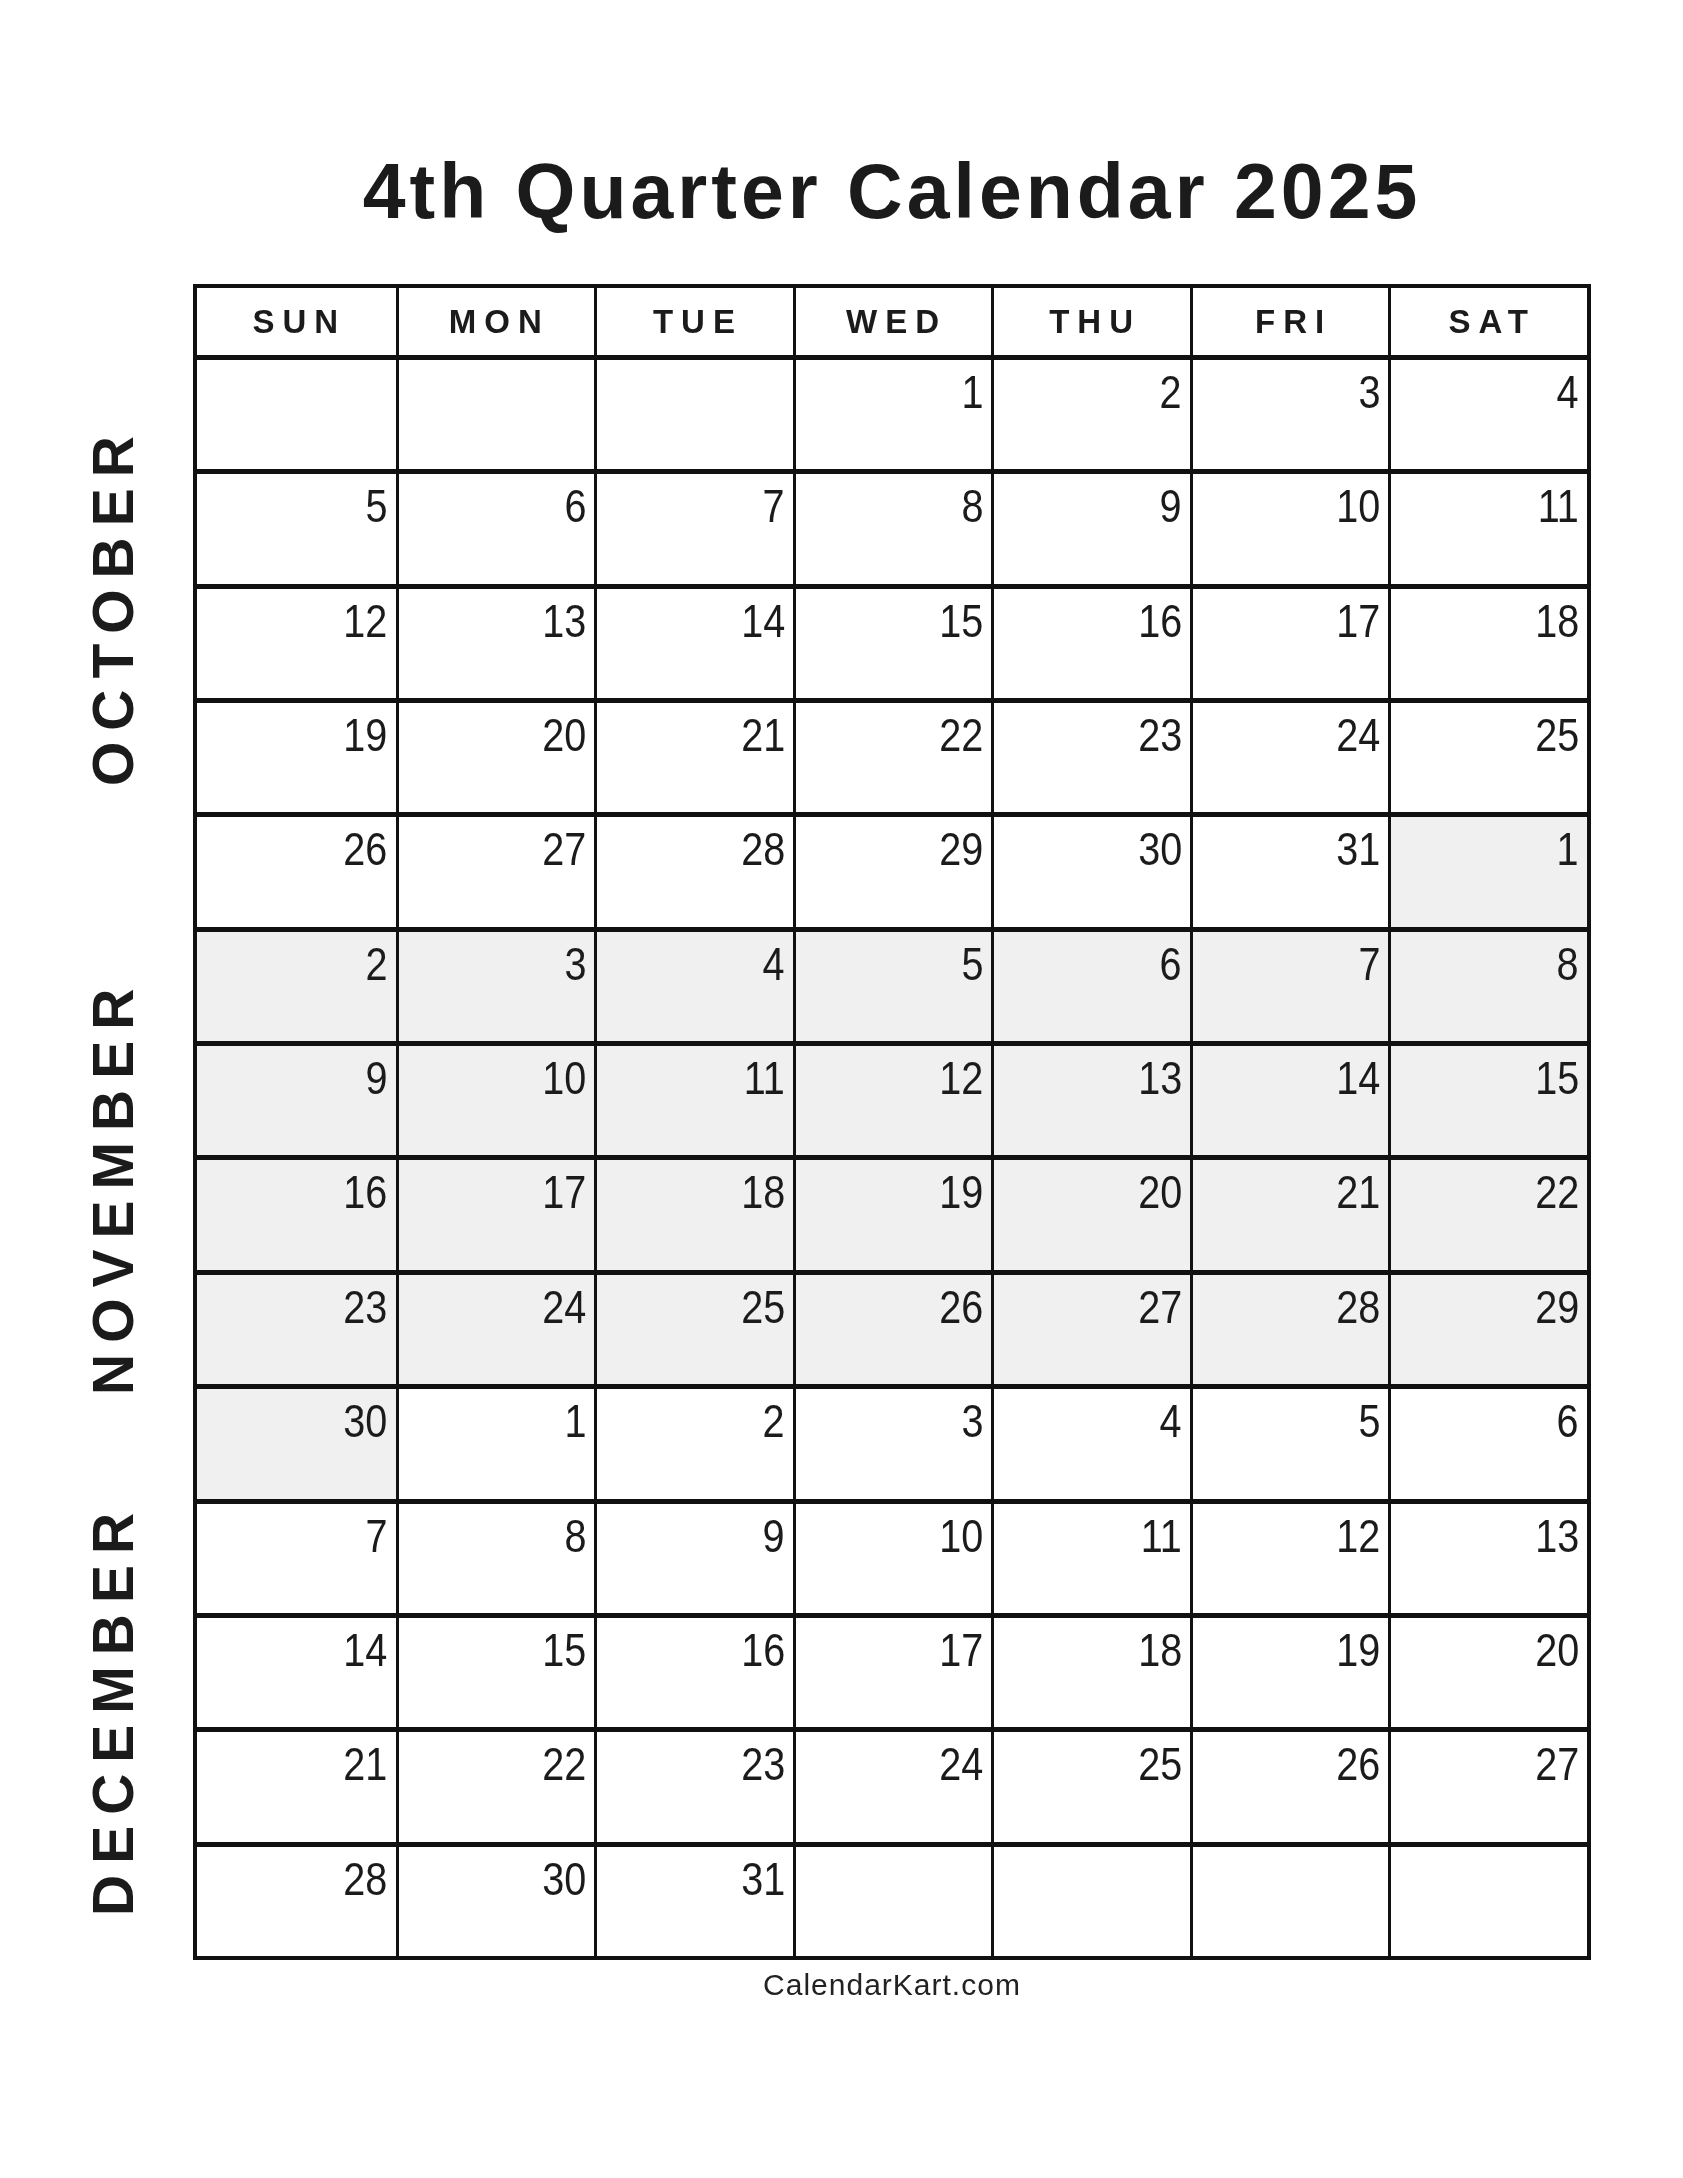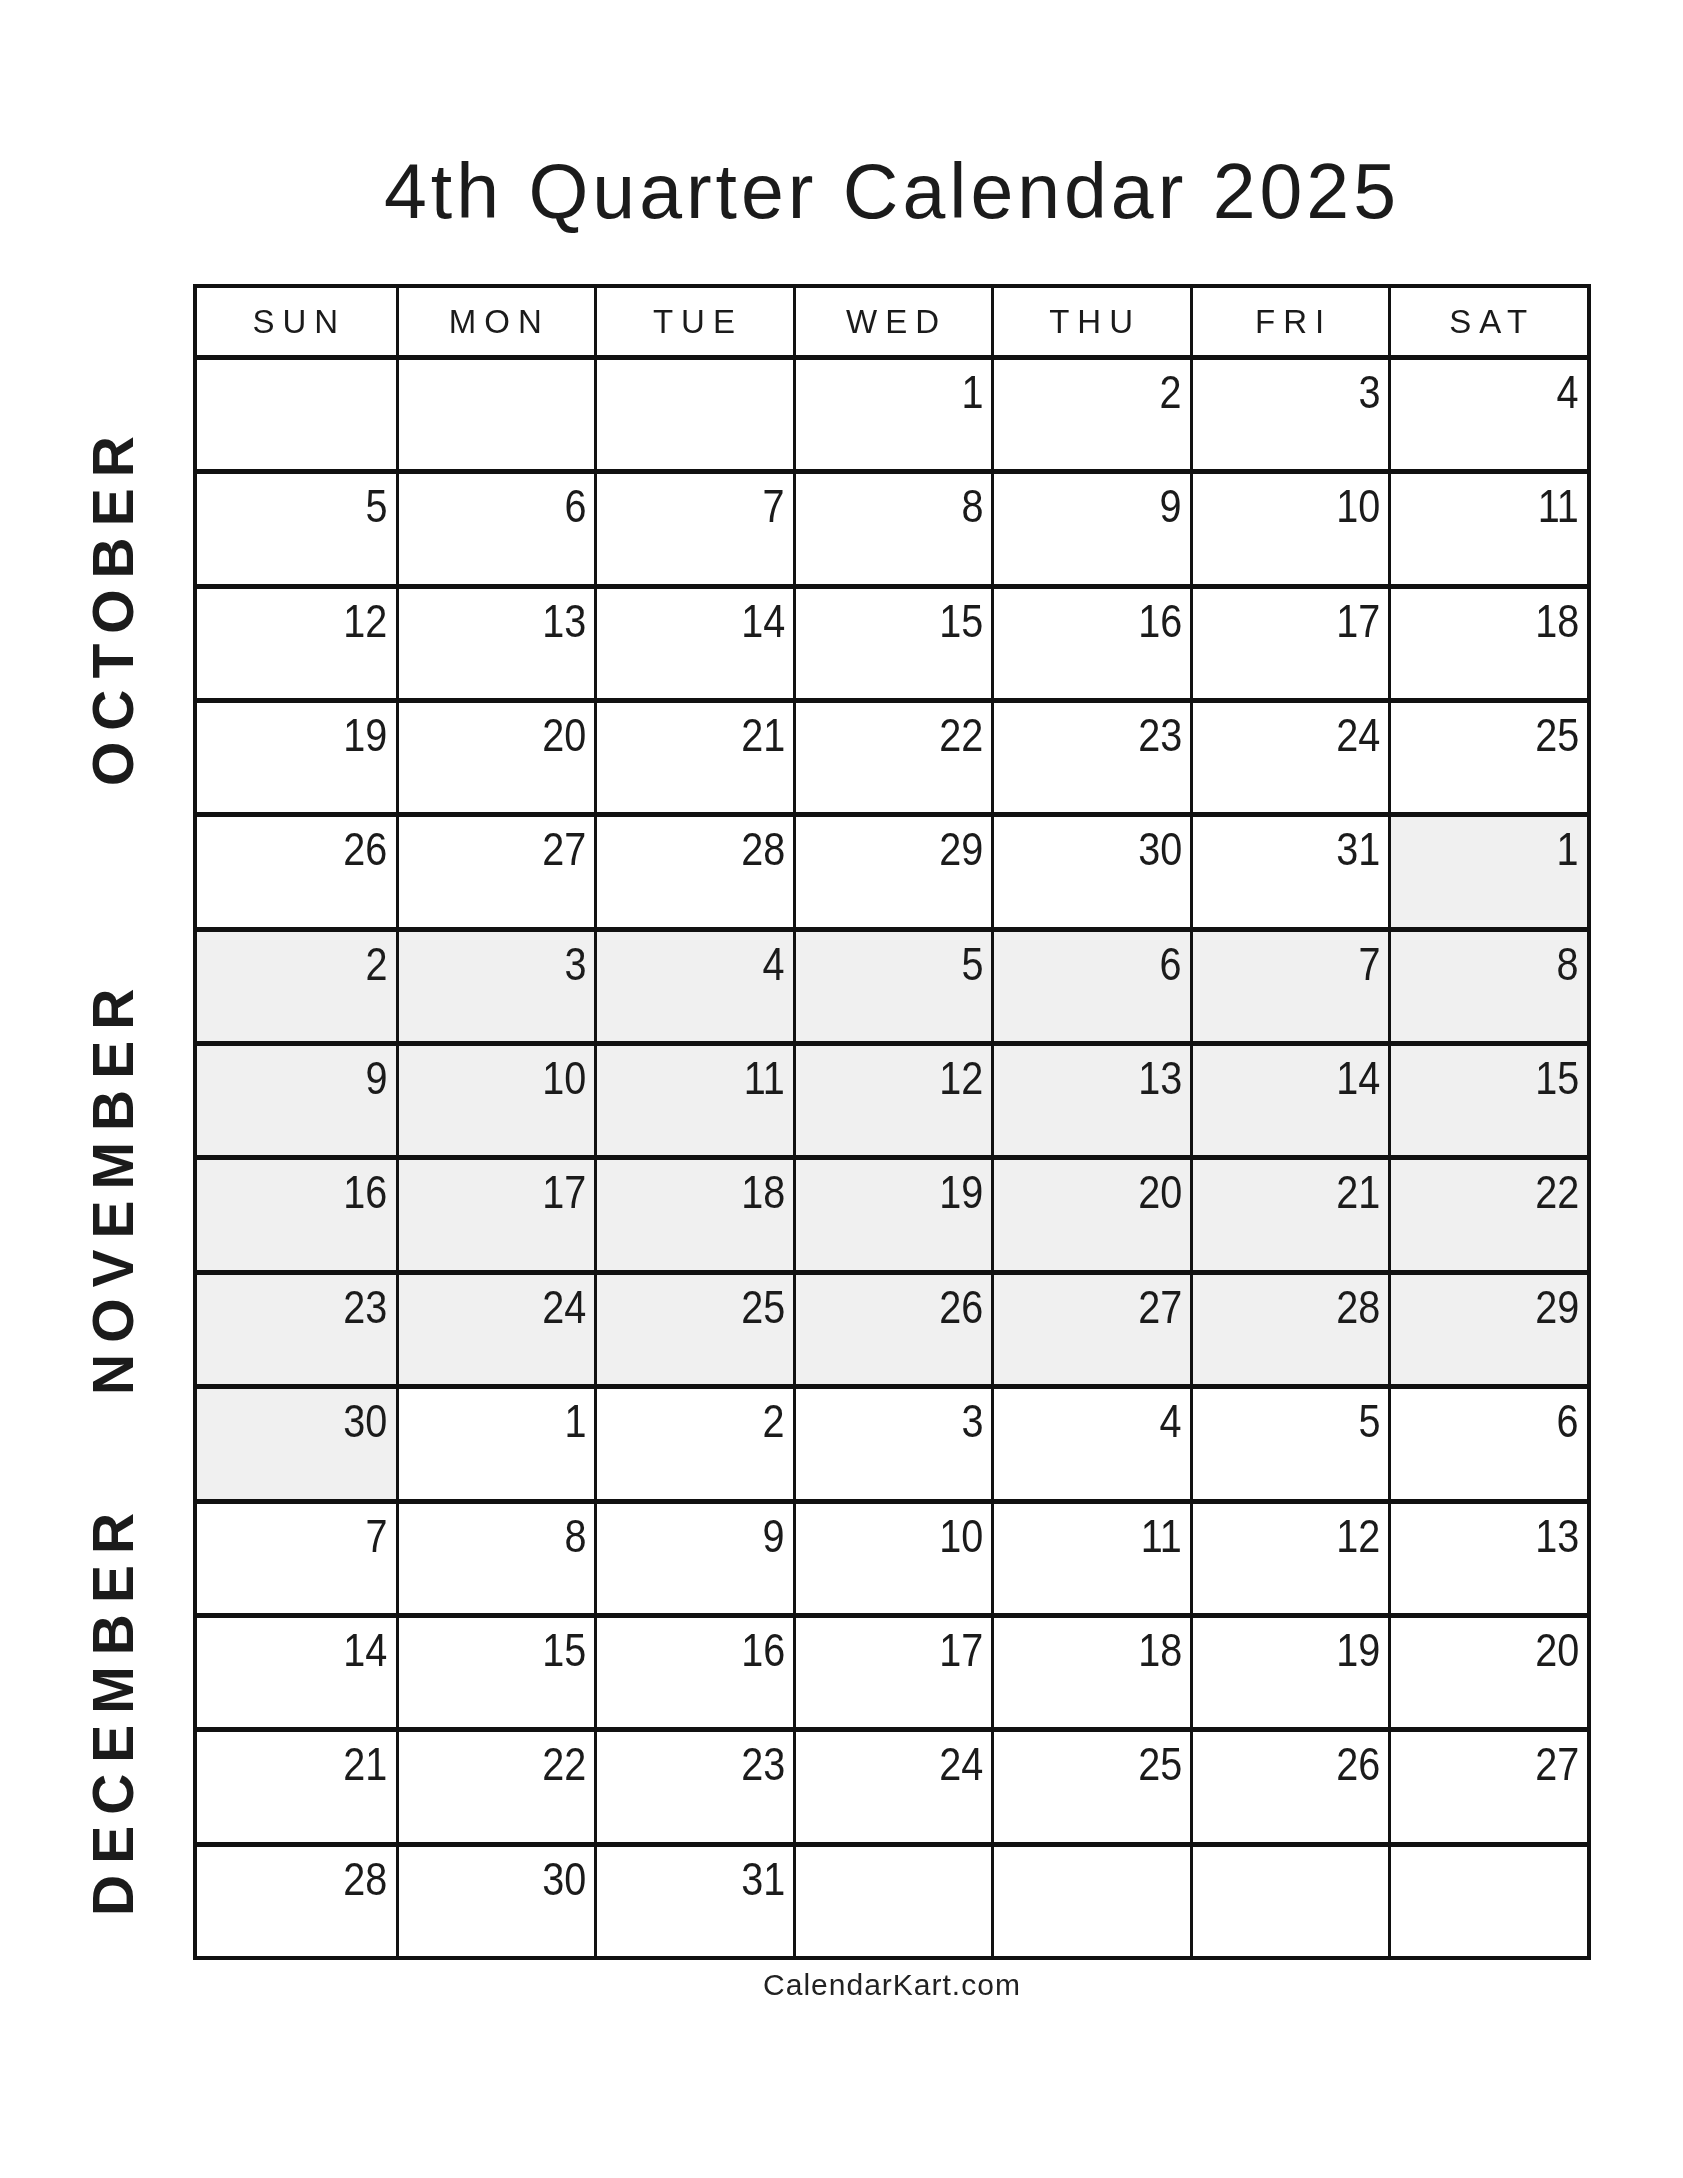--- a/index.html
+++ b/index.html
@@ -16,21 +16,21 @@
     color: var(--text, #1b1b1b);
     overflow: hidden;
   }
   .title {
     position: absolute;
     left: 193px;
     top: 147px;
     width: 1398px;
     text-align: center;
     font-size: 77px;
-    font-weight: normal;
+    font-weight: bold;
     letter-spacing: 4px;
     color: var(--text, #1b1b1b);
     white-space: nowrap;
   }
   
   .month-label {
     position: absolute;
     left: 51px;
     width: 123px;
     display: flex;
@@ -59,21 +59,21 @@
     background: #ffffff;
     display: grid;
     grid-template-columns: repeat(7, 1fr);
     grid-template-rows: 67px repeat(14, 1fr);
   }
   .hcell {
     box-sizing: border-box;
     display: flex;
     align-items: center;
     justify-content: center;
-    font-weight: normal;
+    font-weight: bold;
     font-size: 33px;
     letter-spacing: 8px;
     border-left: 3px solid var(--line, #111111);
     padding-left: 6px; 
   }
   .hcell:first-child { border-left: none; }
   .dcell {
     box-sizing: border-box;
     border-left: 3px solid var(--line, #111111);
     border-top: 5px solid var(--line, #111111);

